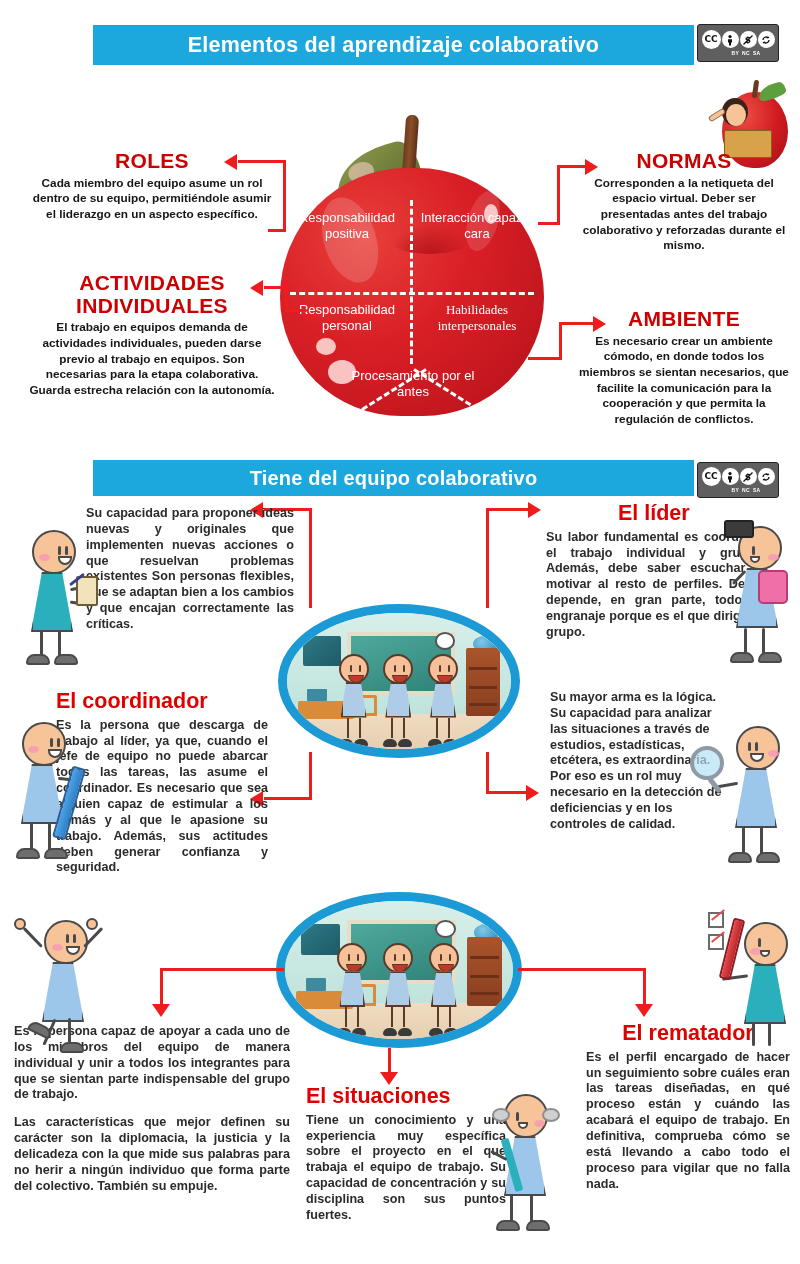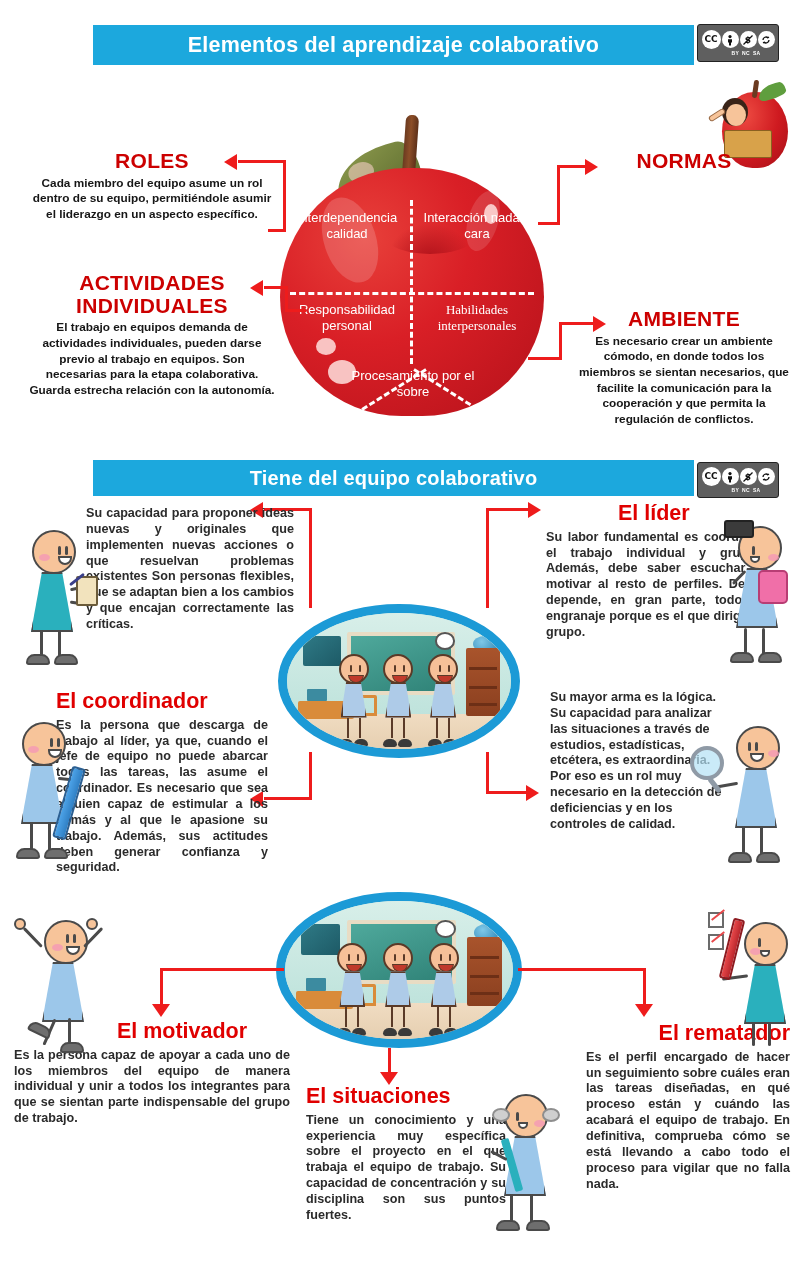--- a/index.html
+++ b/index.html
@@ -172,21 +172,21 @@
   #r-coord .role-title { text-align: left; }
   #r-coord .role-body { width: 212px; }
   #r-invest       { left: 550px; top: 686px; width: 216px; }
   #r-invest .role-title { text-align: center; }
   #r-invest .role-body { text-align: left; width: 178px; }
   #r-motivador    { left: 14px;  top: 1020px; width: 276px; }
   #r-motivador .role-title { text-align: center; padding-left: 60px; }
   #r-especialista { left: 306px; top: 1085px; width: 200px; }
   #r-especialista .role-title { text-align: left; }
   #r-rematador    { left: 586px; top: 1022px; width: 204px; }
-  #r-rematador .role-title { text-align: right; }
+  #r-rematador .role-title { text-align: center; }
 
   
   .scene {
     position: absolute;
     border: 9px solid #1C9AD6;
     border-radius: 50%;
     overflow: hidden;
     background: #cfe9e4;
   }
   #scene1 { left: 278px; top: 604px; width: 242px; height: 154px; }
@@ -328,25 +328,25 @@
     <div class="shine2"></div>
     <div class="dot" id="dot1"></div>
     <div class="dot" id="dot2"></div>
     <div class="dot" id="dot3"></div>
 
     <div class="vline"></div>
     <div class="hline"></div>
     <div class="dline" id="dl-left"></div>
     <div class="dline" id="dl-right"></div>
 
-    <div class="quad" id="q-tl">Interdependencia calidad</div>
-    <div class="quad" id="q-tr">Interacción nada a cara</div>
+    <div class="quad" id="q-tl">Responsabilidad positiva</div>
+    <div class="quad" id="q-tr">Interacción capaz a cara</div>
     <div class="quad" id="q-bl">Responsabilidad personal</div>
     <div class="quad" id="q-br">Habilidades interpersonales</div>
-    <div class="quad" id="q-bt">Procesamiento por el sobre</div>
+    <div class="quad" id="q-bt">Procesamiento por el antes</div>
   </div>
 
   <div class="conn" style="left:224px; top:160px; width:62px; height:72px;">
     <div class="hbar" style="left:14px; top:0; width:48px;"></div>
     <div class="vbar" style="left:59px; top:0; height:72px;"></div>
     <div class="hbar" style="left:44px; top:69px; width:18px;"></div>
     <div class="arw arw-left" style="left:0; top:-6px;"></div>
   </div>
 
   <div class="conn" style="left:250px; top:286px; width:56px; height:42px;">
@@ -376,20 +376,21 @@
   </div>
 
   <div class="elem" id="el-acts">
     <div class="elem-title">ACTIVIDADES</div>
     <div class="elem-title">INDIVIDUALES</div>
     <div class="elem-body">El trabajo en equipos demanda de actividades individuales, pueden darse previo al trabajo en equipos. Son necesarias para la etapa colaborativa. Guarda estrecha relación con la autonomía.</div>
   </div>
 
   <div class="elem" id="el-normas">
     <div class="elem-title">NORMAS</div>
+    <div class="elem-body">Corresponden a la netiqueta del espacio virtual. Deber ser presentadas antes del trabajo colaborativo y reforzadas durante el mismo.</div>
   </div>
 
   <div class="elem" id="el-amb">
     <div class="elem-title">AMBIENTE</div>
     <div class="elem-body">Es necesario crear un ambiente cómodo, en donde todos los miembros se sientan necesarios, que facilite la comunicación para la cooperación y que permita la regulación de conflictos.</div>
   </div>
 
   <div class="banner" id="banner2">
     <div class="banner-title">Tiene del equipo colaborativo</div>
   </div>
@@ -583,23 +584,23 @@
   <div class="role" id="r-coord">
     <div class="role-title">El coordinador</div>
     <div class="role-body">Es la persona que descarga de trabajo al líder, ya que, cuando el jefe de equipo no puede abarcar todas las tareas, las asume el coordinador. Es necesario que sea alguien capaz de estimular a los demás y al que le apasione su trabajo. Además, sus actitudes deben generar confianza y seguridad.</div>
   </div>
 
   <div class="role" id="r-invest">
     <div class="role-body">Su mayor arma es la lógica. Su capacidad para analizar las situaciones a través de estudios, estadísticas, etcétera, es extraordinaria. Por eso es un rol muy necesario en la detección de deficiencias y en los controles de calidad.</div>
   </div>
 
   <div class="role" id="r-motivador">
-    <div class="role-title">El motivador</div>
     <div class="role-body">
       <p>Es la persona capaz de apoyar a cada uno de los miembros del equipo de manera individual y unir a todos los integrantes para que se sientan parte indispensable del grupo de trabajo.</p>
+      <p>Las características que mejor definen su carácter son la diplomacia, la justicia y la delicadeza con la que mide sus palabras para no herir a ningún individuo que forma parte del colectivo. También su empuje.</p>
     </div>
   </div>
 
   <div class="role" id="r-especialista">
     <div class="role-title">El situaciones</div>
     <div class="role-body">Tiene un conocimiento y una experiencia muy específica sobre el proyecto en el que trabaja el equipo de trabajo. Su capacidad de concentración y su disciplina son sus puntos fuertes.</div>
   </div>
 
   <div class="role" id="r-rematador">
     <div class="role-title">El rematador</div>

